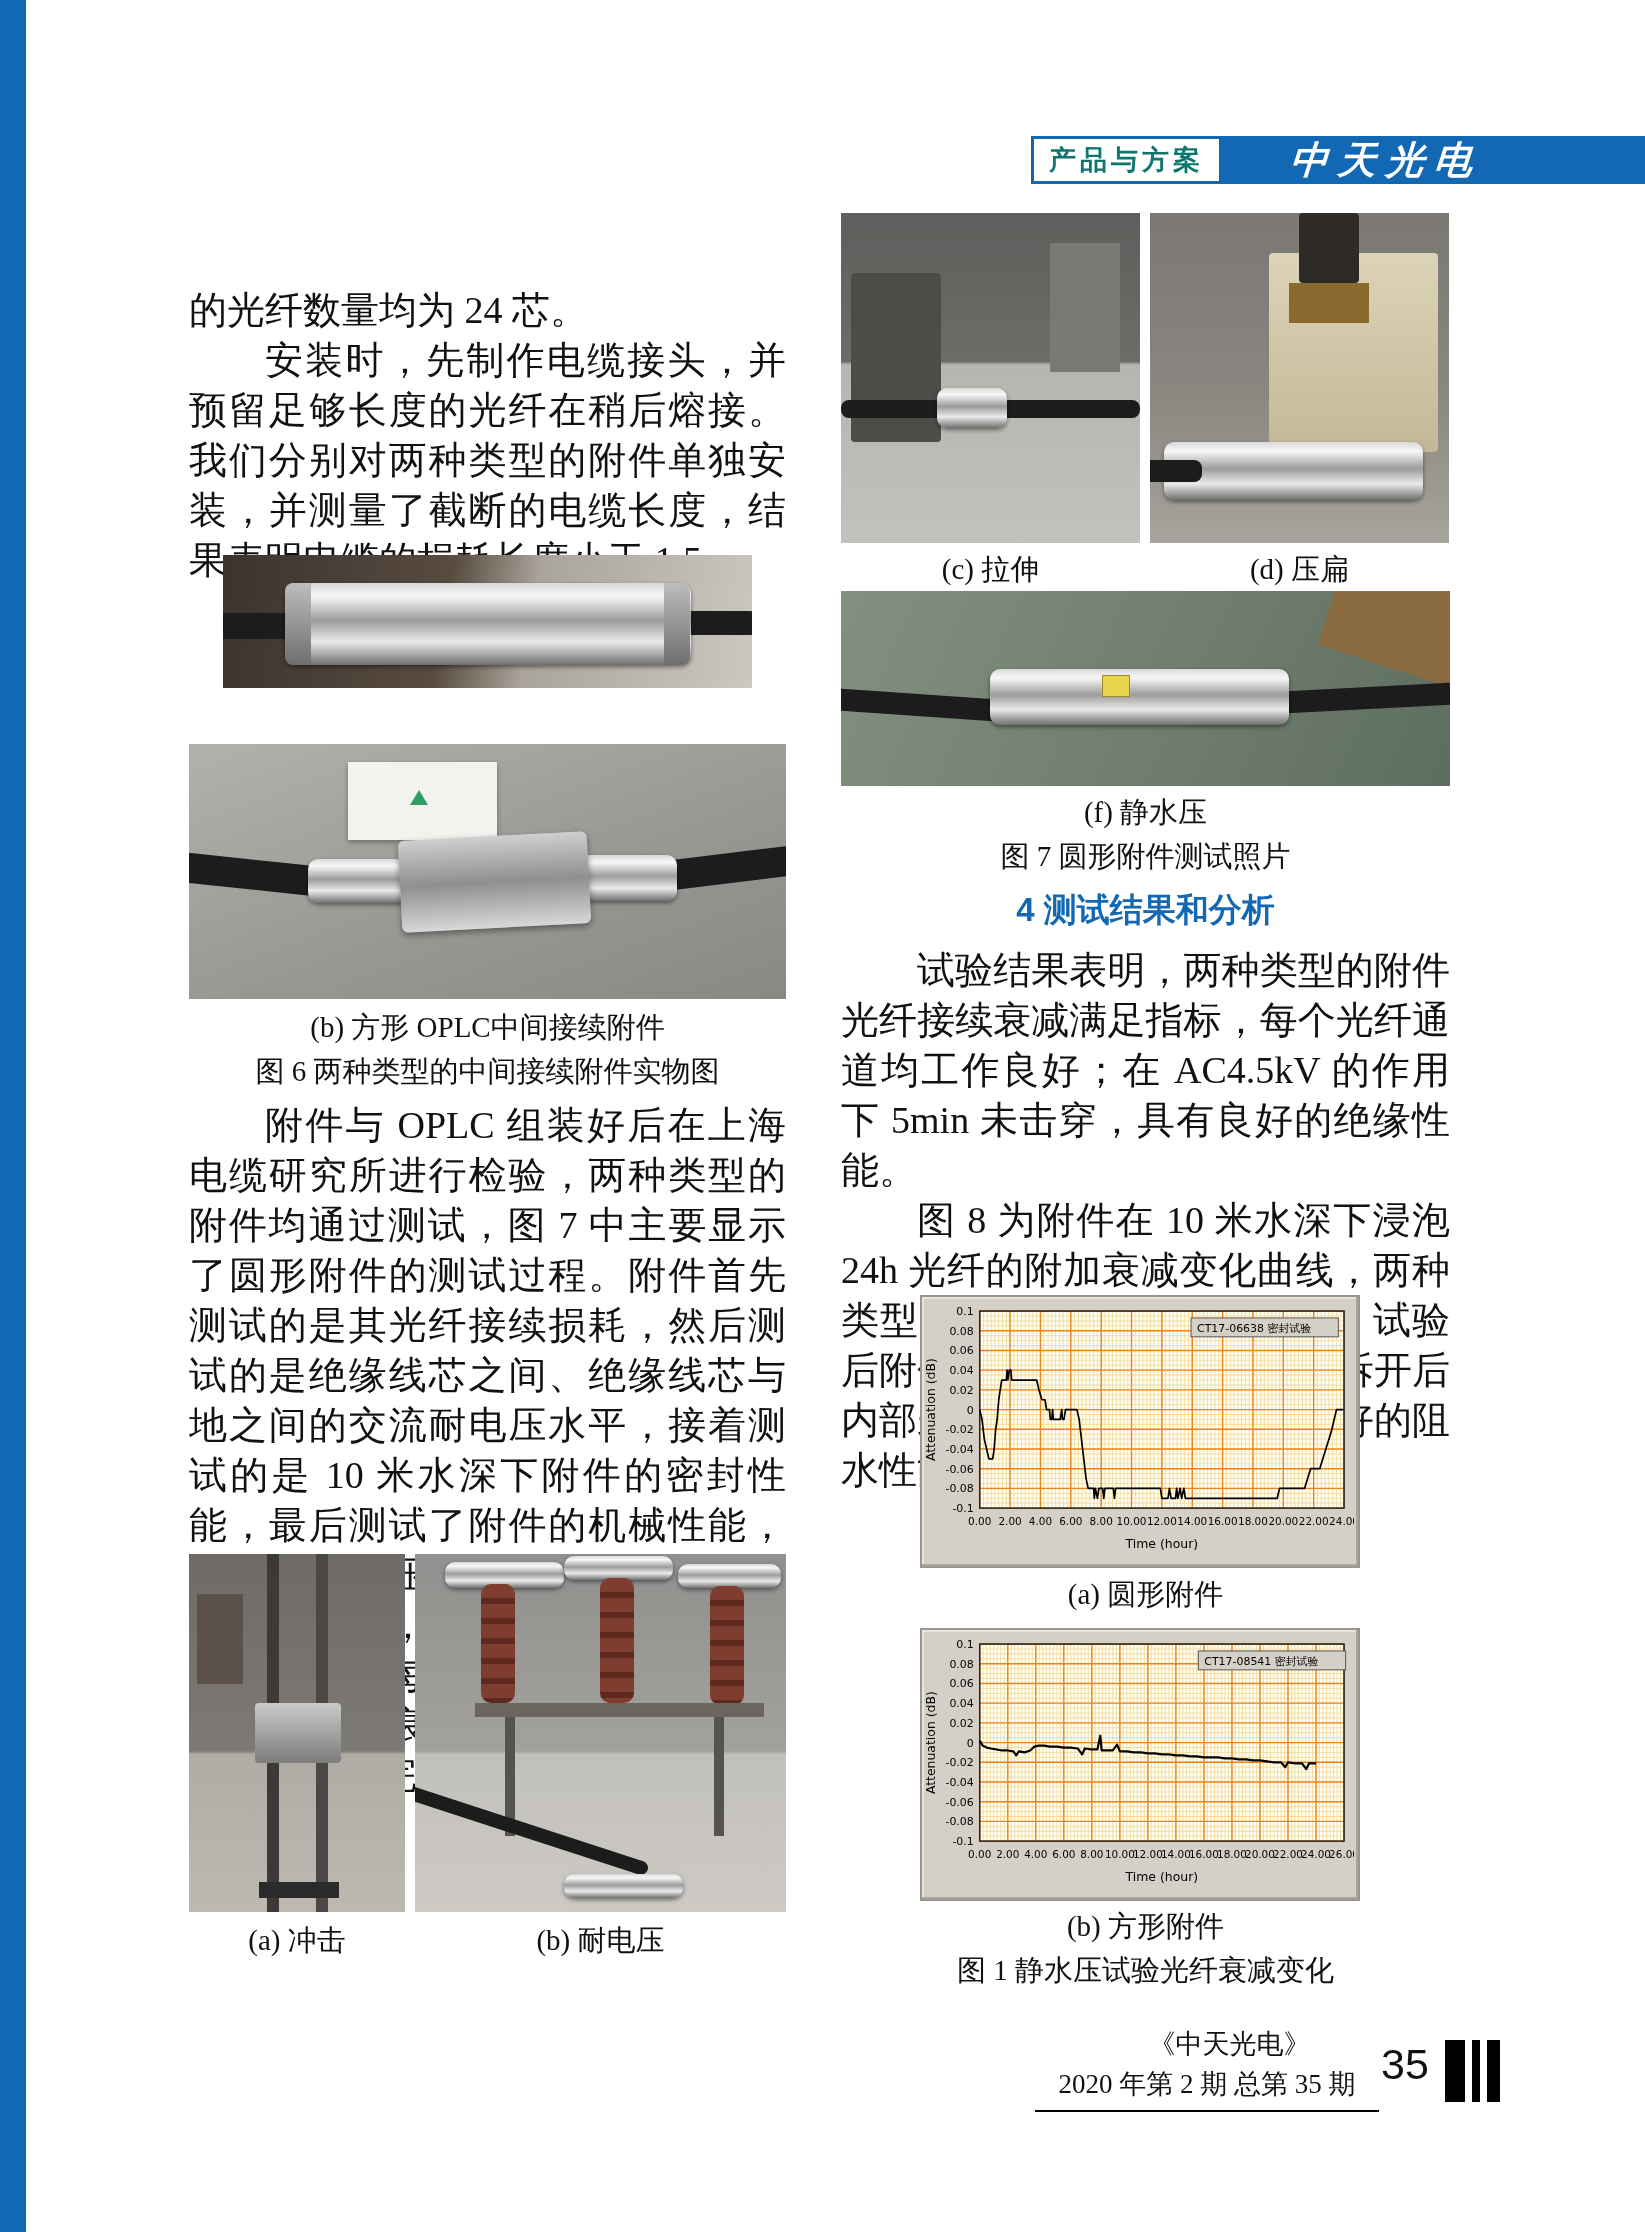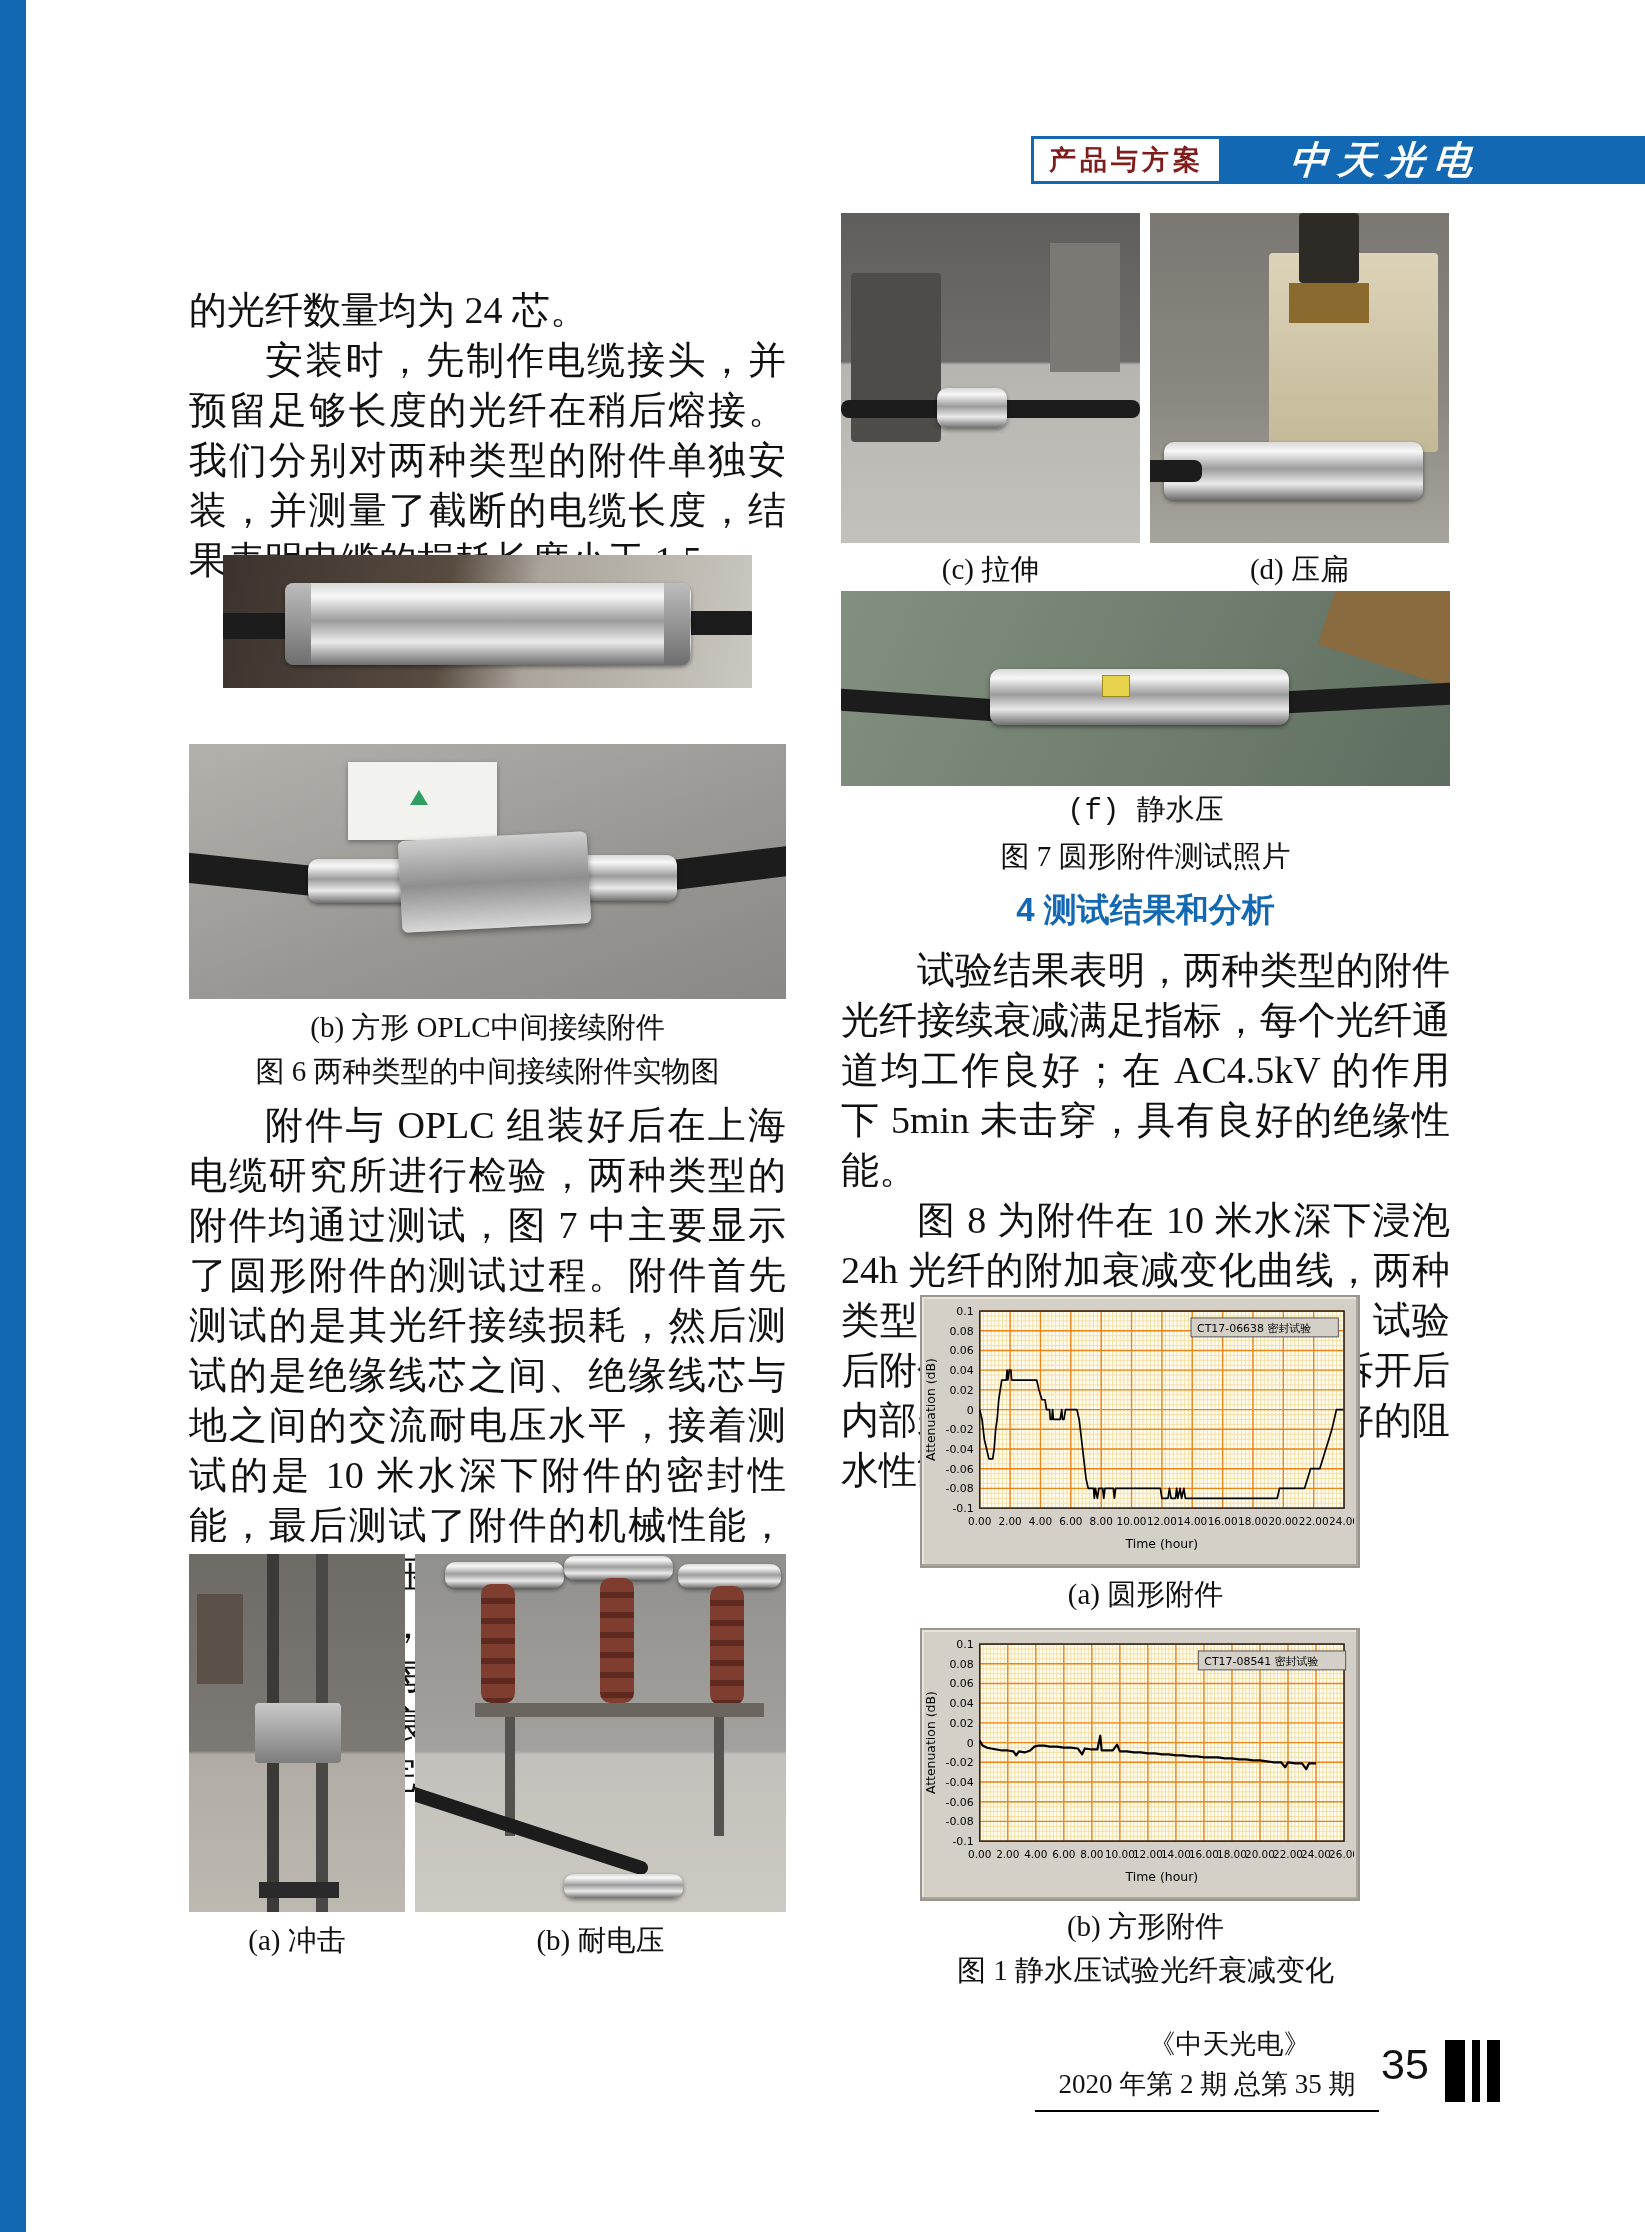--- a/index.html
+++ b/index.html
@@ -7,21 +7,21 @@
         font-family:"Liberation Serif","DejaVu Serif",serif;color:#111;}
   .abs{position:absolute;}
 
   
   .left-strip{left:0;top:0;width:26px;height:2233px;background:#1268b2;}
 
   
   .badge{left:1031px;top:136px;width:185px;height:42px;border:3px solid #1268b2;
          display:flex;align-items:center;justify-content:center;
          font-family:"Liberation Sans","DejaVu Sans",sans-serif;
-         font-weight:bold;font-size:27px;color:#7f1d1d;letter-spacing:4px;background:#fff;}
+         font-weight:bold;font-size:27px;color:#0f766e;letter-spacing:4px;background:#fff;}
   .brandbar{left:1222px;top:136px;width:424px;height:48px;background:#1268b2;
             display:flex;align-items:center;}
   .brand{margin-left:68px;color:#fff;font-weight:bold;font-style:italic;
          font-size:38px;letter-spacing:10px;font-family:"Liberation Serif",serif;
          transform:skewX(-4deg);}
 
   
   .para{width:597px;font-size:38px;line-height:50px;text-align:justify;}
   .para p{margin:0;}
   .indent{text-indent:2em;}
@@ -148,21 +148,21 @@
   <div class="abs cap" style="left:841px;top:549px;width:299px;">(c) 拉伸</div>
   <div class="abs cap" style="left:1150px;top:549px;width:299px;">(d) 压扁</div>
 
   <div class="photo ph-f" style="left:841px;top:591px;width:609px;height:195px;">
     <div style="right:-30px;top:-30px;width:149px;height:109px;background:#8a6a3f;transform:rotate(18deg);"></div>
     <div class="cable" style="left:-8px;top:103px;width:169px;height:22px;transform:rotate(4deg);"></div>
     <div class="cable" style="right:-8px;top:96px;width:179px;height:22px;transform:rotate(-3deg);"></div>
     <div class="cyl" style="left:149px;top:78px;width:299px;height:56px;"></div>
     <div class="tag" style="left:261px;top:84px;width:26px;height:20px;"></div>
   </div>
-  <div class="abs cap" style="left:841px;top:792px;width:609px;font-family:Liberation Mono, monospace;">(f) 静水压</div>
+  <div class="abs cap" style="left:841px;top:792px;width:609px;">(f) 静水压</div>
   <div class="abs figtitle" style="left:841px;top:836px;width:609px;">图 7 圆形附件测试照片</div>
 
   <div class="abs heading" style="left:841px;top:888px;width:609px;">4 测试结果和分析</div>
 
   <div class="abs para" style="left:841px;top:945px;width:609px;">
     <p class="indent">试验结果表明，两种类型的附件光纤接续衰减满足指标，每个光纤通道均工作良好；在 AC4.5kV 的作用下 5min 未击穿，具有良好的绝缘性能。</p>
     <p class="indent">图 8 为附件在 10 米水深下浸泡 24h 光纤的附加衰减变化曲线，两种类型的附件变化均小于 0.1dB。试验后附件通过耐电压测试，附件拆开后内部未进水，表明附件具有良好的阻水性能。</p>
   </div>
 
   <div class="chartpanel" style="left:920px;top:1295px;">

